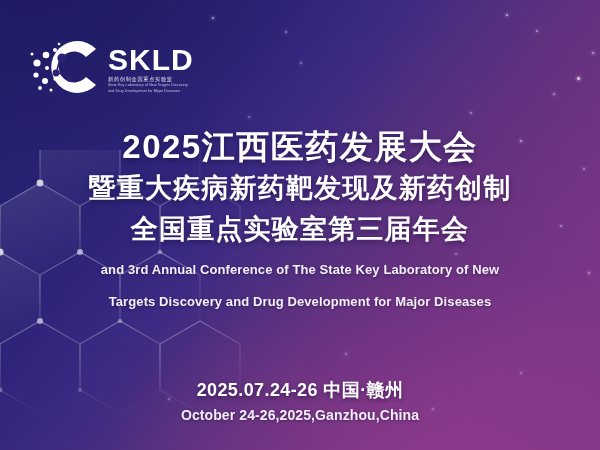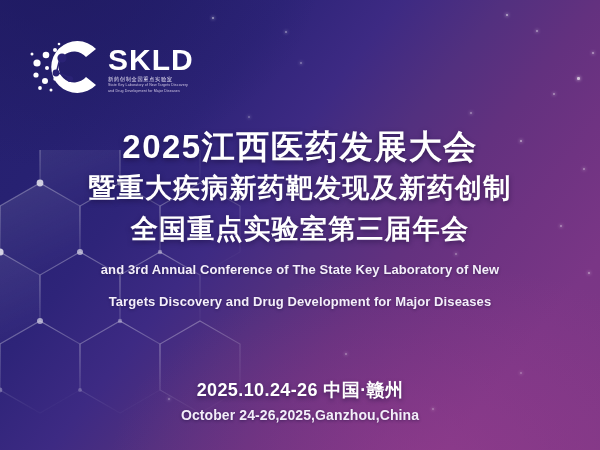--- a/index.html
+++ b/index.html
@@ -305,17 +305,17 @@
 
   <div class="content">
     <div class="t-main">2025江西医药发展大会</div>
     <div class="t-line2">暨重大疾病新药靶发现及新药创制</div>
     <div class="t-line3">全国重点实验室第三届年会</div>
     <div class="t-en">and 3rd Annual Conference of  The State Key Laboratory of New</div>
     <div class="t-en" style="margin-top:12px">Targets Discovery and Drug Development for Major Diseases</div>
   </div>
 
   <div class="footer">
-    <div class="f-cn">2025.10.24-26 中国·赣州</div>
+    <div class="f-cn">2025.07.24-26 中国·赣州</div>
     <div class="f-en">October 24-26,2025,Ganzhou,China</div>
   </div>
 
 </div>
 
 </body></html>

